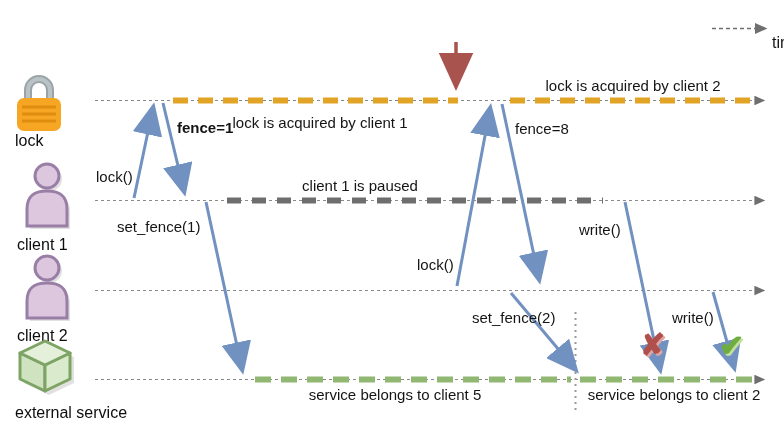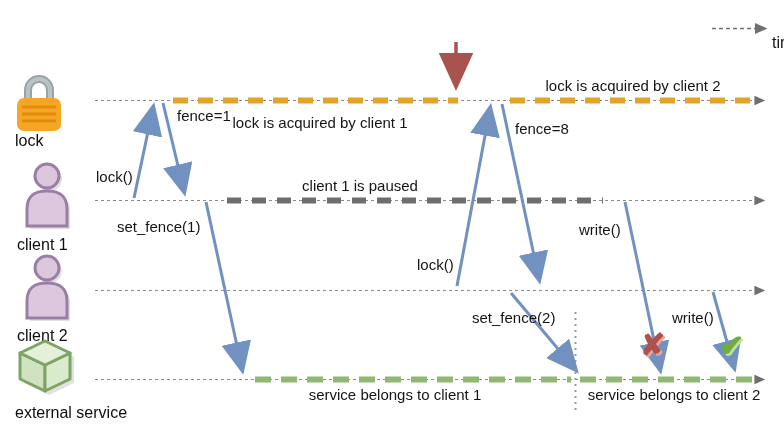--- a/index.html
+++ b/index.html
@@ -109,25 +109,25 @@
     <path d="M29,26 L54,14 L54,40 L29,52 Z" fill="#daeacd" stroke="#7ea465" stroke-width="3" stroke-linejoin="round"></path>
     <path d="M29,2 L54,14 L29,26 L4,14 Z" fill="#e4f0da" stroke="#7ea465" stroke-width="3" stroke-linejoin="round"></path>
   </svg>
   <div class="label lane-label" style="left:15px; top:403px;">external service</div>
 
   <div class="label" style="left:727px; top:33px; font-size:16px;margin-left:45px;">time</div>
 
   <div class="label centered" style="left:320px; top:78px;margin-top:36px;">lock is acquired by client 1</div>
   <div class="label centered" style="left:633px; top:77px;">lock is acquired by client 2</div>
   <div class="label centered" style="left:360px; top:177px;">client 1 is paused</div>
-  <div class="label centered" style="left:395px; top:386px;">service belongs to client 1</div>
+  <div class="label centered" style="left:395px; top:386px;">service belongs to client 5</div>
   <div class="label centered" style="left:674px; top:386px;">service belongs to client 2</div>
 
   <div class="label" style="left:96px; top:168px;">lock()</div>
-  <div class="label" style="left:177px; top:107px;">fence=1</div>
+  <div class="label" style="left:177px; top:119px;font-weight:bold;">fence=1</div>
   <div class="label" style="left:117px; top:218px;">set_fence(1)</div>
   <div class="label" style="left:417px; top:256px;">lock()</div>
   <div class="label" style="left:515px; top:120px;">fence=8</div>
   <div class="label" style="left:472px; top:309px;">set_fence(2)</div>
   <div class="label" style="left:579px; top:221px;">write()</div>
   <div class="label" style="left:672px; top:309px;">write()</div>
 
   <span class="mark mark-fail" style="left:640px; top:330px;">✘</span>
   <span class="mark mark-ok" style="left:719px; top:331px;">✔</span>
 

